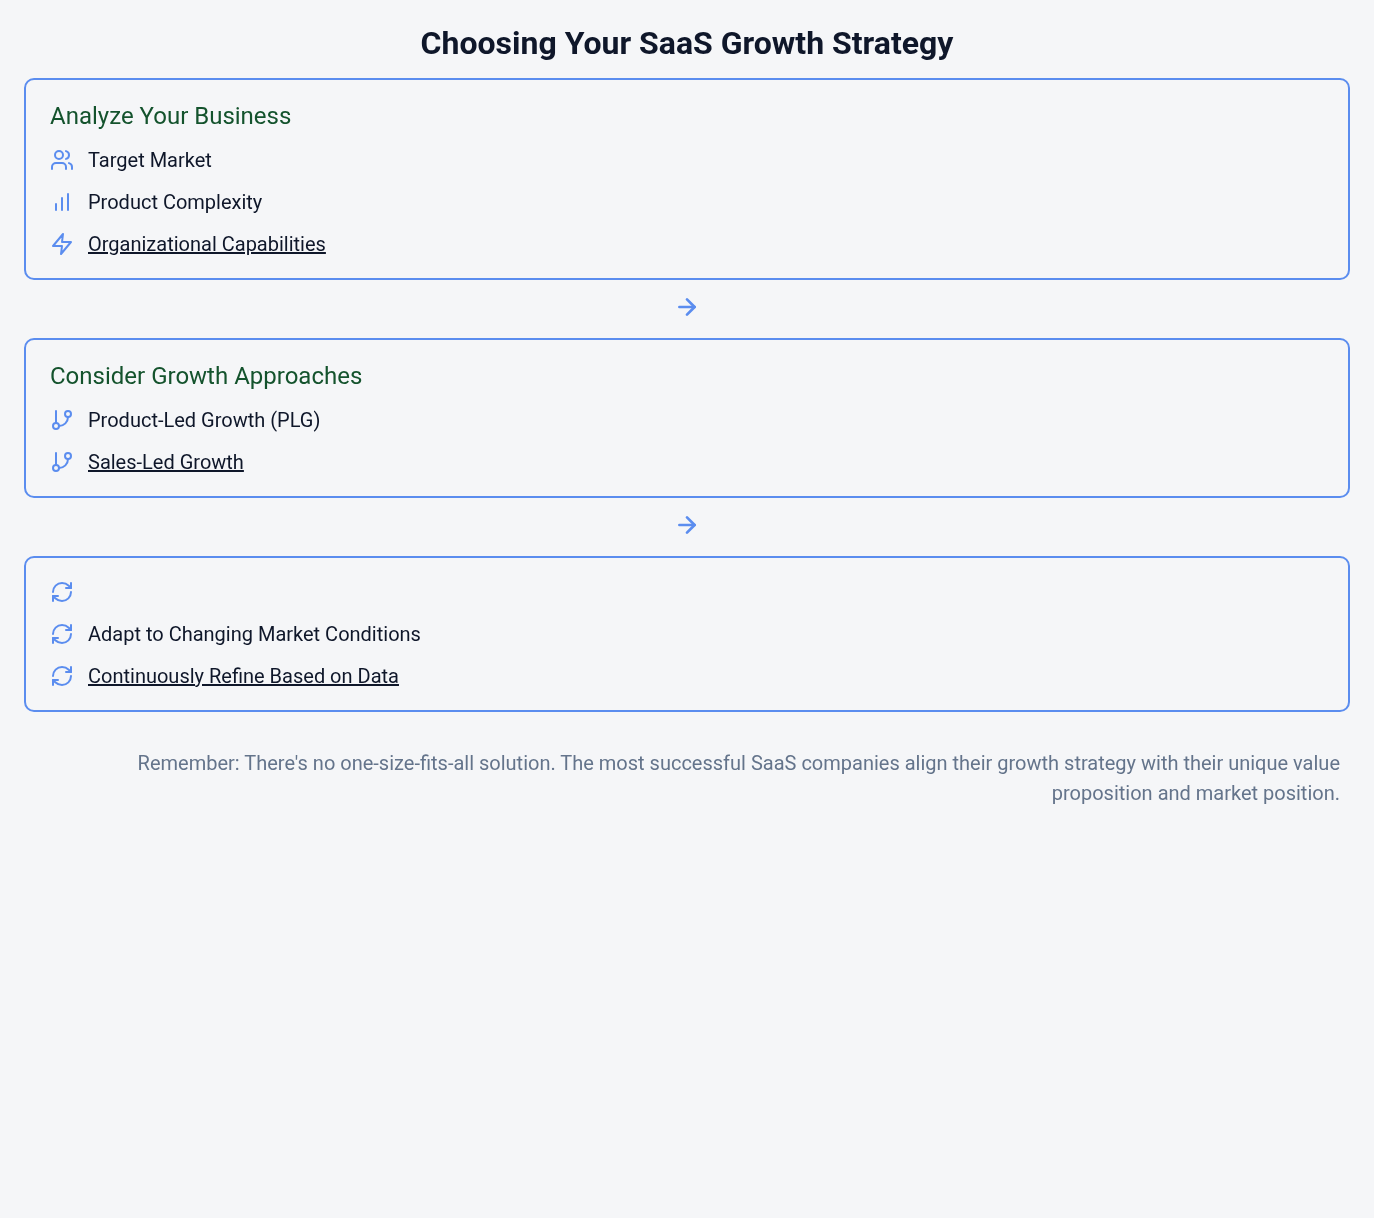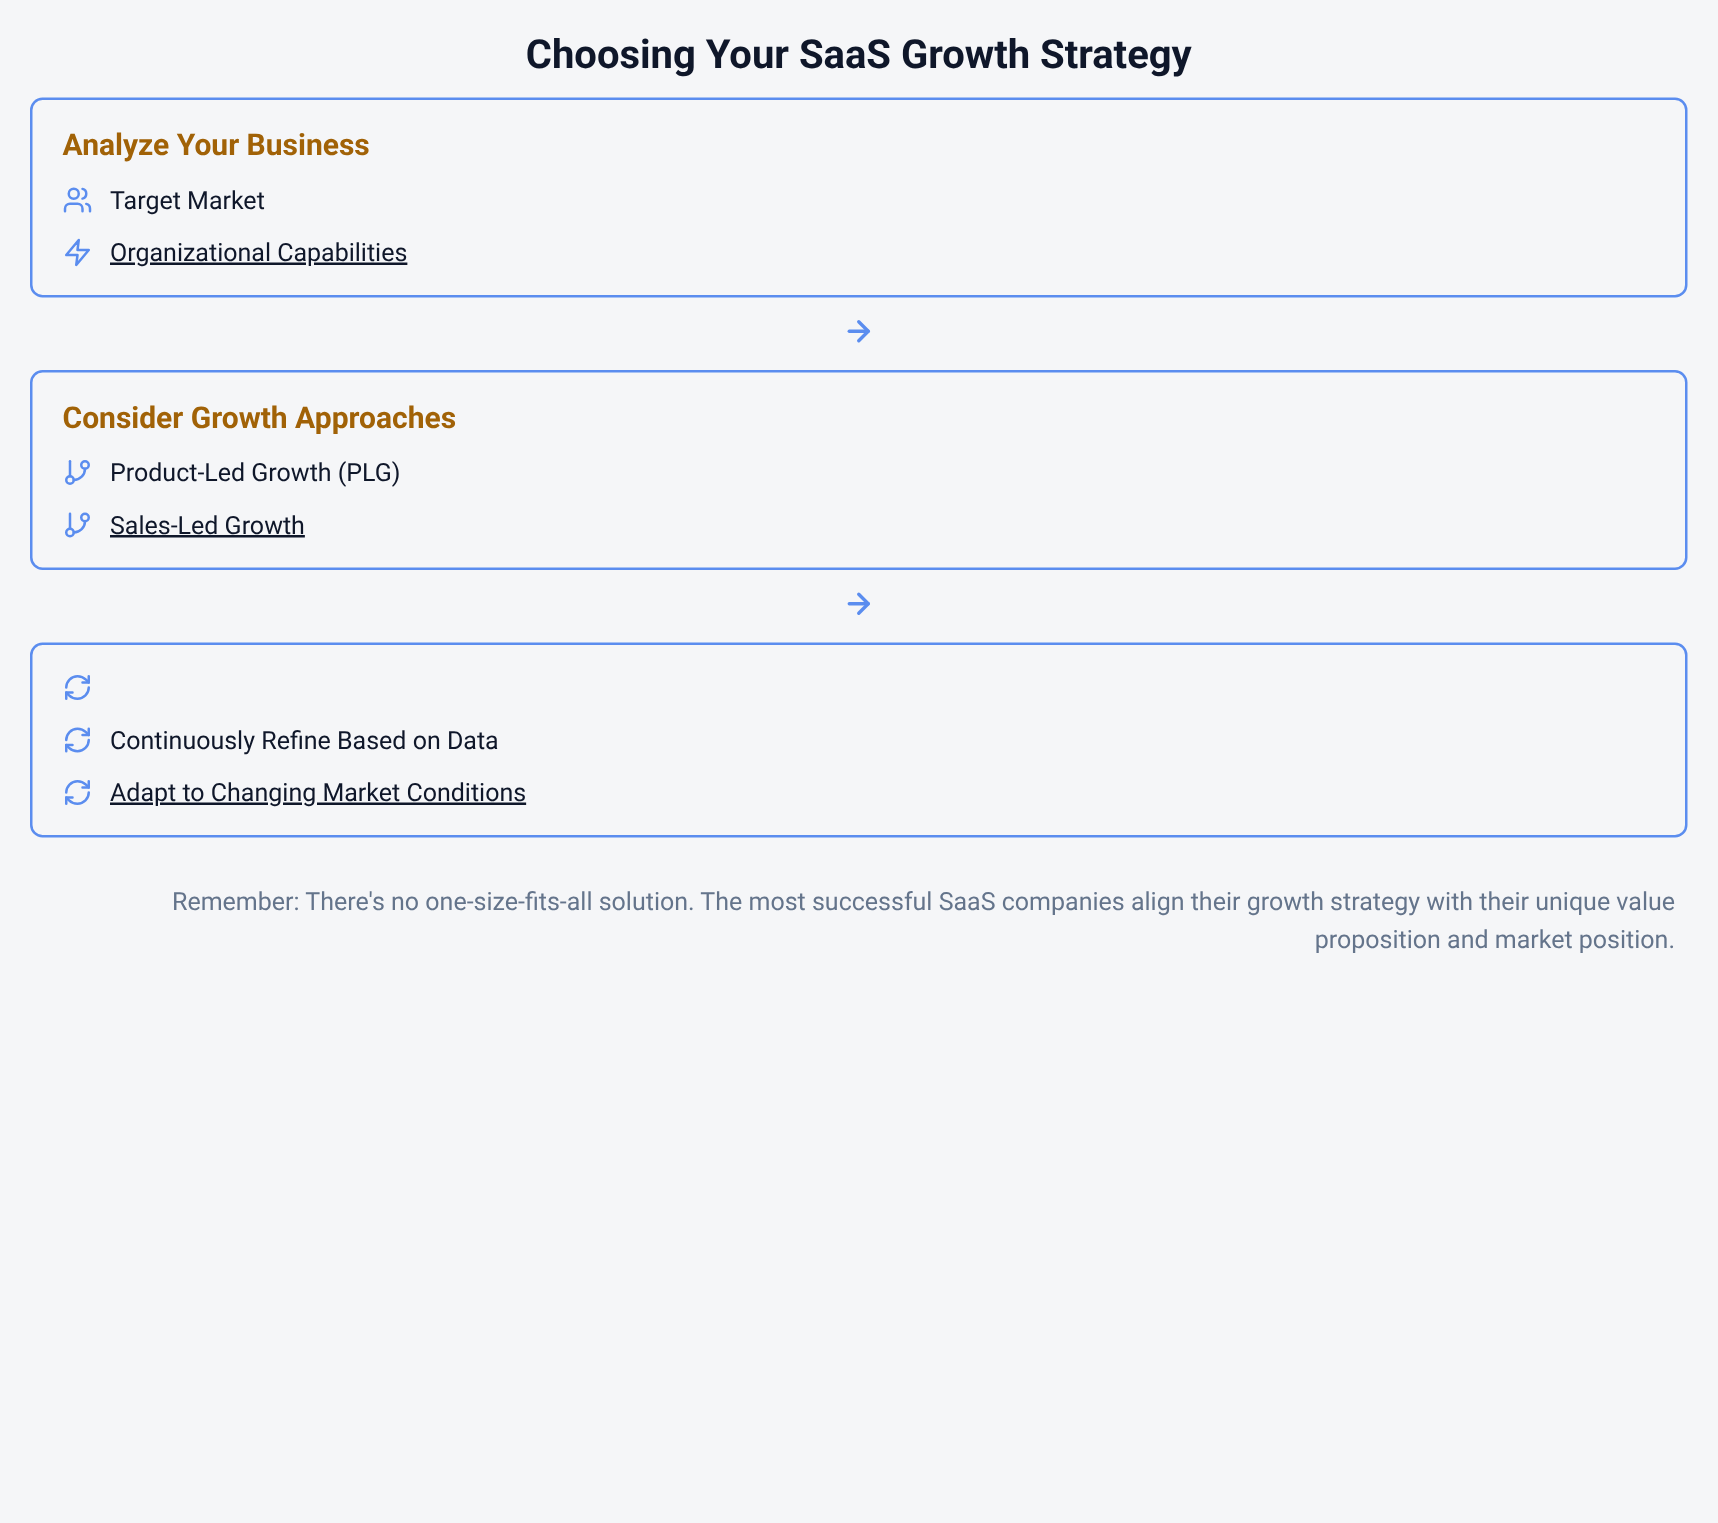--- a/index.html
+++ b/index.html
@@ -26,23 +26,23 @@
     }
     .card {
       background: #f5f6f8;
       border: 2px solid #5b8def;
       border-radius: 10px;
       padding: 22px 24px;
       margin-bottom: 0;
     }
     .card-title {
       font-size: 24px;
-      font-weight: 700;
+      font-weight: 400;
       margin-bottom: 18px;
-      color: #a16207;
+      color: #14532d;
     }
     .item-row {
       display: flex;
       align-items: flex-start;
       gap: 14px;
       margin-bottom: 18px;
     }
     .item-row:last-child {
       margin-bottom: 0;
       text-decoration: underline;
@@ -108,20 +108,30 @@
             <circle cx="9" cy="7" r="4"></circle>
             <path d="M22 21v-2a4 4 0 0 0-3-3.87"></path>
             <path d="M16 3.13a4 4 0 0 1 0 7.75"></path>
           </svg>
       </span>
       <span class="item-label">Target Market</span>
     </div>
     <div class="item-row">
       <span class="item-icon">
         <svg viewBox="0 0 24 24">
+            <line x1="6" y1="20" x2="6" y2="14"></line>
+            <line x1="12" y1="20" x2="12" y2="8"></line>
+            <line x1="18" y1="20" x2="18" y2="4"></line>
+          </svg>
+      </span>
+      <span class="item-label">Product Complexity</span>
+    </div>
+    <div class="item-row">
+      <span class="item-icon">
+        <svg viewBox="0 0 24 24">
             <polygon points="13 2 3 14 12 14 11 22 21 10 12 10 13 2"></polygon>
           </svg>
       </span>
       <span class="item-label">Organizational Capabilities</span>
     </div>
   </div>
 
   <div class="arrow-separator">
     <span>
       <svg viewBox="0 0 24 24">
@@ -181,30 +191,30 @@
     </div>
     <div class="item-row">
       <span class="item-icon">
         <svg viewBox="0 0 24 24">
             <path d="M3 12a9 9 0 0 1 9-9 9.75 9.75 0 0 1 6.74 2.74L21 8"></path>
             <path d="M21 3v5h-5"></path>
             <path d="M21 12a9 9 0 0 1-9 9 9.75 9.75 0 0 1-6.74-2.74L3 16"></path>
             <path d="M3 21v-5h5"></path>
           </svg>
       </span>
-      <span class="item-label">Continuously Refine Based on Data</span>
+      <span class="item-label">Adapt to Changing Market Conditions</span>
     </div>
     <div class="item-row">
       <span class="item-icon">
         <svg viewBox="0 0 24 24">
             <path d="M3 12a9 9 0 0 1 9-9 9.75 9.75 0 0 1 6.74 2.74L21 8"></path>
             <path d="M21 3v5h-5"></path>
             <path d="M21 12a9 9 0 0 1-9 9 9.75 9.75 0 0 1-6.74-2.74L3 16"></path>
             <path d="M3 21v-5h5"></path>
           </svg>
       </span>
-      <span class="item-label">Adapt to Changing Market Conditions</span>
+      <span class="item-label">Continuously Refine Based on Data</span>
     </div>
   </div>
 
   <p class="footer-note">Remember: There's no one-size-fits-all solution. The most successful SaaS companies align their growth strategy with their unique value proposition and market position.</p>
 
 </div>
 
 </body></html>

